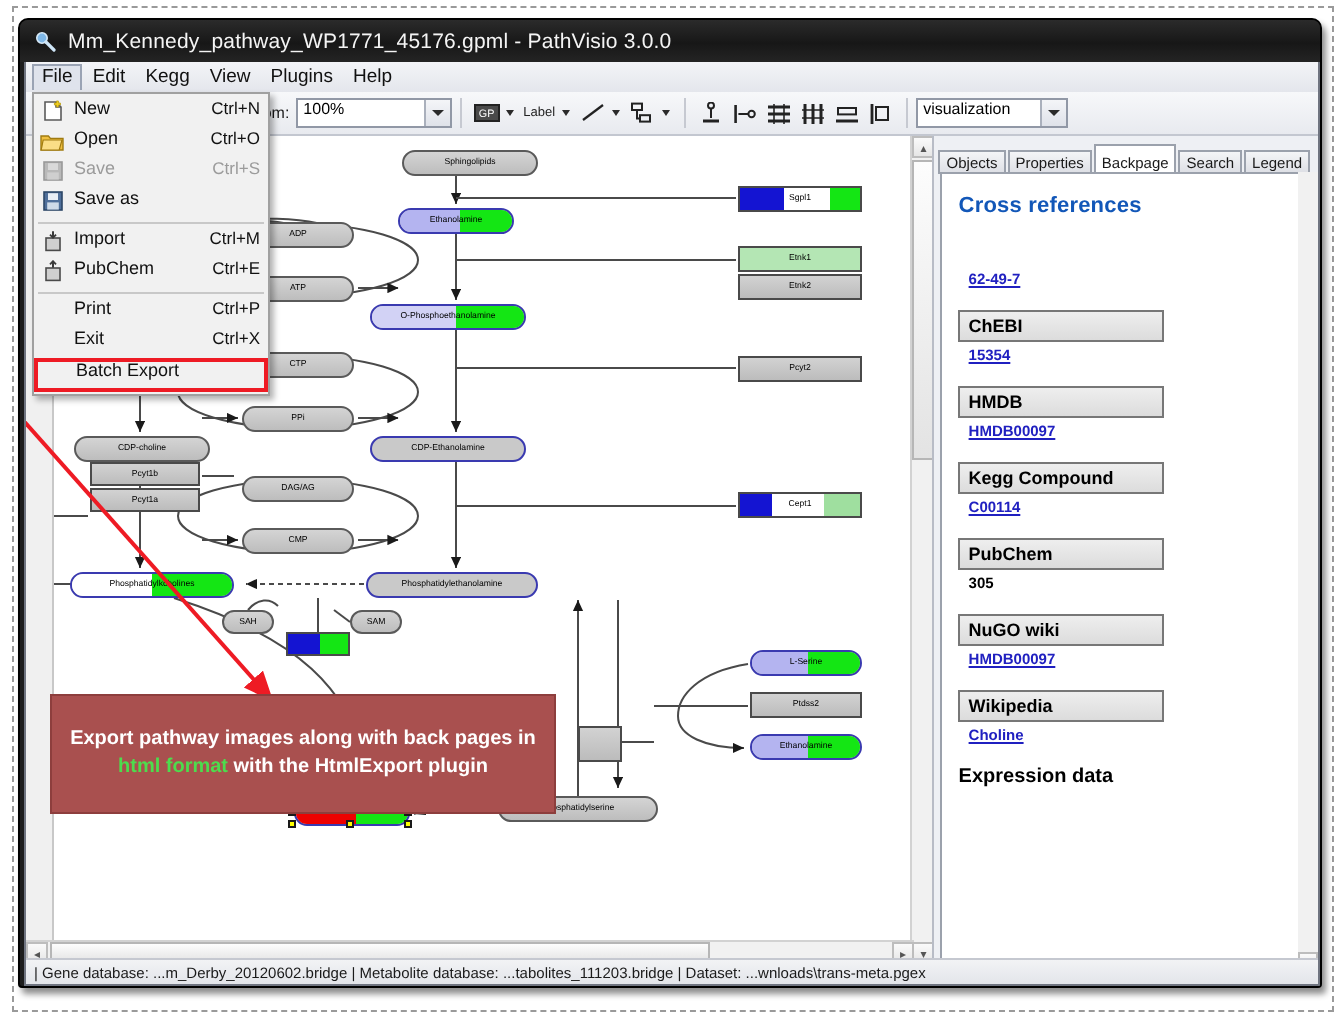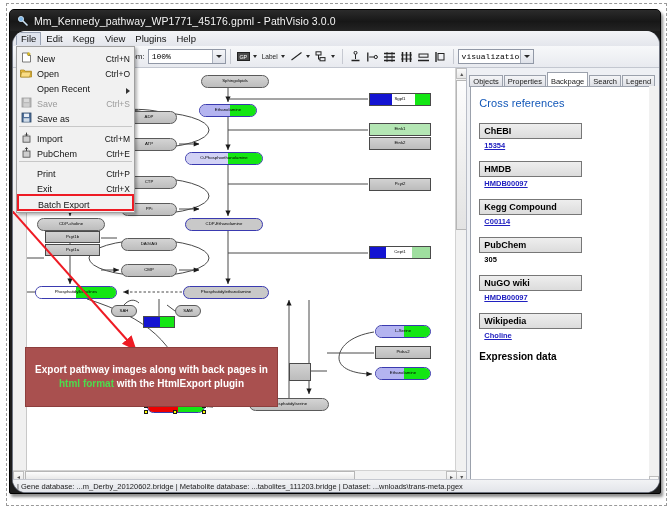--- a/index.html
+++ b/index.html
@@ -57,21 +57,20 @@
   
   #client {
     position: absolute;
     left: 2px; top: 21px;
     width: 648px; height: 462px;
     background: #eef0f4;
     border-left: 1px solid #6f7480;
     border-right: 1px solid #6f7480;
     border-bottom: 1px solid #6f7480;
     overflow: hidden;
-    border-radius: 14px;
   }
 
   
   #menubar {
     position: absolute; left: 0; top: 0;
     width: 100%; height: 15px;
     background: linear-gradient(180deg,#f3f4f7 0%,#e4e6ec 100%);
     display: flex; align-items: center;
     font-size: 9.5px;
     padding-left: 3px;
@@ -98,25 +97,24 @@
     display: flex; align-items: center;
     font-size: 8.5px;
     padding-left: 4px;
   }
   .tb-sep { width:1px; height:15px; background:#c6c9d1; margin:0 4px; }
   .zoom-label { font-size: 8px; color:#1a1a1a; margin-right:3px; }
   .combo {
     height: 15px;
     background: #fff;
     border: 1px solid #9198a6;
-    display: inline-flex; align-items: center;
+    display: inline-flex; 
     font-size: 8px;
     padding-left: 3px;
     position: relative;
-    font-family: Liberation Mono, monospace;
   }
   .combo .arrow-box {
     position: absolute; right: 0; top: 0;
     width: 13px; height: 100%;
     background: linear-gradient(180deg,#f4f5f8,#dfe2e9);
     border-left: 1px solid #aab0bc;
     display:flex; align-items:center; justify-content:center;
   }
   .caret { width:0;height:0;border-left:3px solid transparent;border-right:3px solid transparent;border-top:3.5px solid #2a2a2a; }
   .tb-btn {
@@ -259,22 +257,22 @@
     position:absolute; left:3px; top:18px;
     width: 184px; height: 400px;
     background: #ffffff;
     border: 1px solid #9ba1ac;
     overflow: hidden;
     padding: 10px 8px 0 8px;
   }
   .bp-title {
     color: #1257b8;
     font-size: 11px;
-    font-weight: normal;
-    margin-bottom: 14px;
+    font-weight: bold;
+    margin-bottom: 26px;
     letter-spacing: .1px;
   }
   .xref-box {
     width: 103px;
     background: linear-gradient(180deg,#eeeeee,#dcdcdc);
     border: 1px solid #777;
     font-size: 9px;
     font-weight: bold;
     color: #000;
     padding: 2px 4px;
@@ -317,21 +315,21 @@
     left: 3px; top: 15px;
     width: 119px;
     background: #f1f1f1;
     border: 1px solid #a0a0a0;
     box-shadow: 2px 2px 3px rgba(0,0,0,.3);
     z-index: 60;
     padding: 2px 0;
     font-size: 9px;
   }
   .mi {
-    display: flex; align-items: flex-end;
+    display: flex; align-items: flex-start;
     height: 15px;
     padding-left: 2px;
     color: #111;
     position: relative;
   }
   .mi.disabled { color: #9b9b9b; }
   .mi .mi-icon {
     width: 14px; height: 13px; margin-right: 4px;
     display:flex;align-items:center;justify-content:center;
     flex: 0 0 auto;
@@ -718,20 +716,21 @@
             <span class="tab">Objects</span>
             <span class="tab">Properties</span>
             <span class="tab active">Backpage</span>
             <span class="tab">Search</span>
             <span class="tab">Legend</span>
           </div>
 
           <div id="backpage">
             <div class="bp-title">Cross references</div>
             <div id="xrefs-layer">
+                <a class="xref-val" href="javascript:void(0)">62-49-7</a>
                 <div class="xref-box">ChEBI</div>
                 <a class="xref-val" href="javascript:void(0)">15354</a>
                 <div class="xref-box">HMDB</div>
                 <a class="xref-val" href="javascript:void(0)">HMDB00097</a>
                 <div class="xref-box">Kegg Compound</div>
                 <a class="xref-val" href="javascript:void(0)">C00114</a>
                 <div class="xref-box">PubChem</div>
                 <a class="xref-val plain">305</a>
                 <div class="xref-box">NuGO wiki</div>
                 <a class="xref-val" href="javascript:void(0)">HMDB00097</a>
@@ -769,25 +768,20 @@
           <span class="mi-icon">
             <svg width="12" height="10" viewBox="0 0 12 10">
               <path d="M0.5 2 H4.2 L5.2 3.2 H11.5 V9 H0.5 Z" fill="#f0c040" stroke="#a07b10" stroke-width="0.7"></path>
               <path d="M1.6 4 H11 L9.6 9 H0.6 Z" fill="#fadd86" stroke="#a07b10" stroke-width="0.6"></path>
             </svg>
           </span>
           <span class="mi-label">Open</span>
           <span class="mi-accel">Ctrl+O</span>
         </div>
 
-        <div class="mi">
-          <span class="mi-icon"></span>
-          <span class="mi-label">Open Recent</span>
-          <i class="submenu-arrow"></i>
-        </div>
 
         <div class="mi disabled">
           <span class="mi-icon">
             <svg width="11" height="11" viewBox="0 0 11 11">
               <rect x="1" y="1" width="9" height="9" fill="#b9b9b9" stroke="#999" stroke-width="0.8"></rect>
               <rect x="3" y="1.6" width="5" height="3.4" fill="#d9d9d9"></rect>
               <rect x="2.6" y="6.2" width="5.8" height="3.6" fill="#cfcfcf"></rect>
             </svg>
           </span>
           <span class="mi-label">Save</span>

